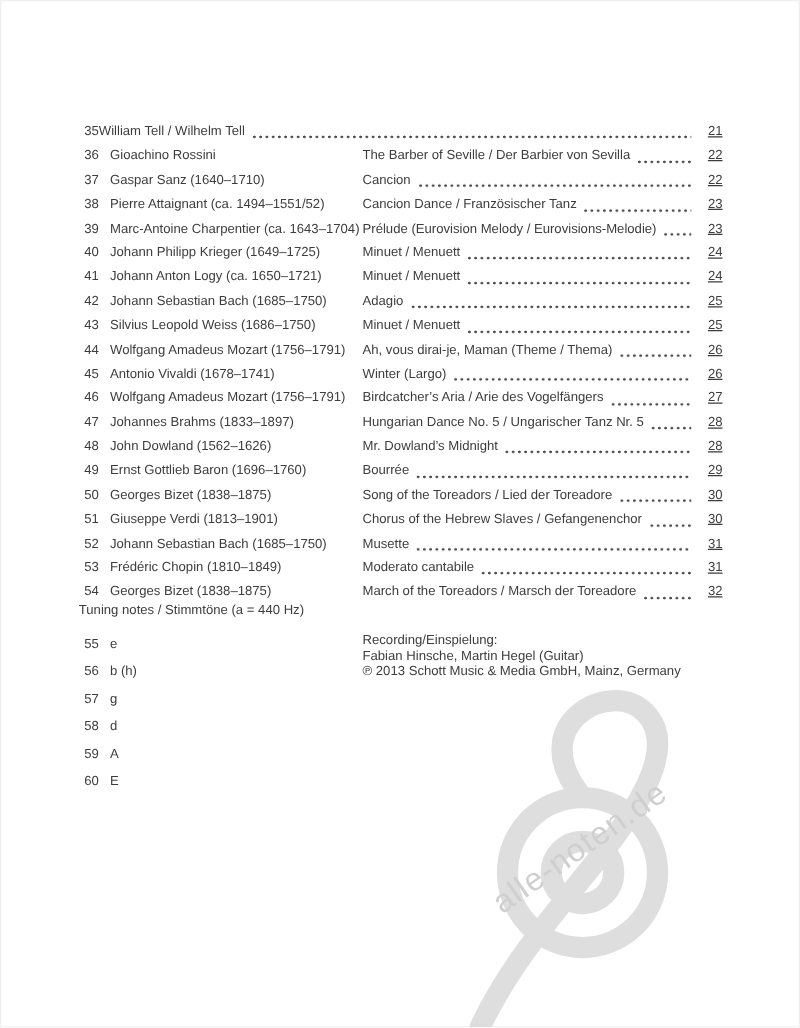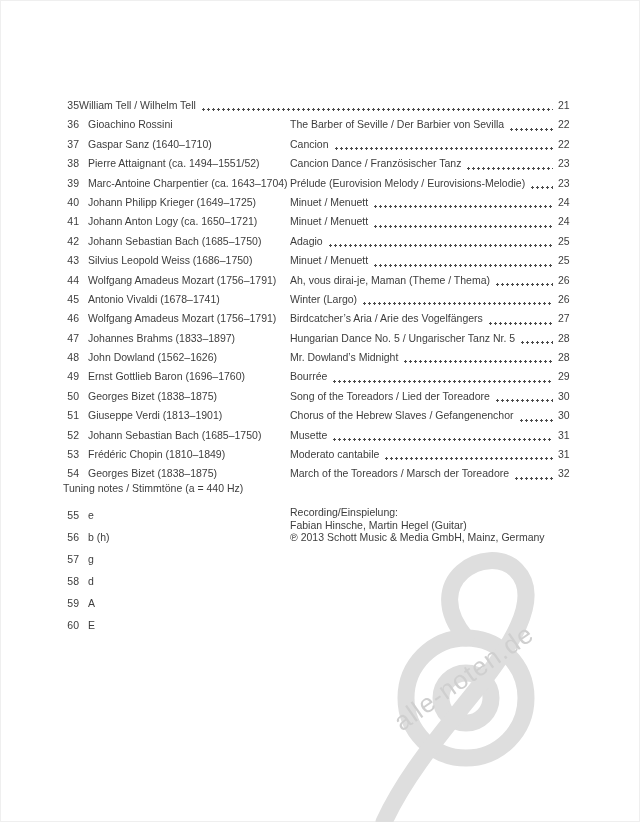--- a/index.html
+++ b/index.html
@@ -27,21 +27,21 @@
     flex:1 1 auto;
     height:3px;
     align-self:flex-end;
     margin:0 5px 4px 5px;
     background-image:radial-gradient(circle,#4a4a4a 1px,transparent 1.2px);
     background-size:5px 3px;
     background-repeat:repeat-x;
     background-position:0 50%;
     min-width:8px;
   }
-  .col-page{flex:0 0 20px;}
+  .col-page{flex:0 0 20px;text-align:right;text-decoration:underline;}
   
   .tuning{position:absolute;left:63px;top:482px;width:220px;}
   .tuning-header{
     margin:0 0 10px 0;
     font-size:10.5px;font-weight:400;color:#3d3d3d;
   }
   .tuning-row{
     display:flex;
     height:22px;line-height:22px;
     font-size:10.5px;

